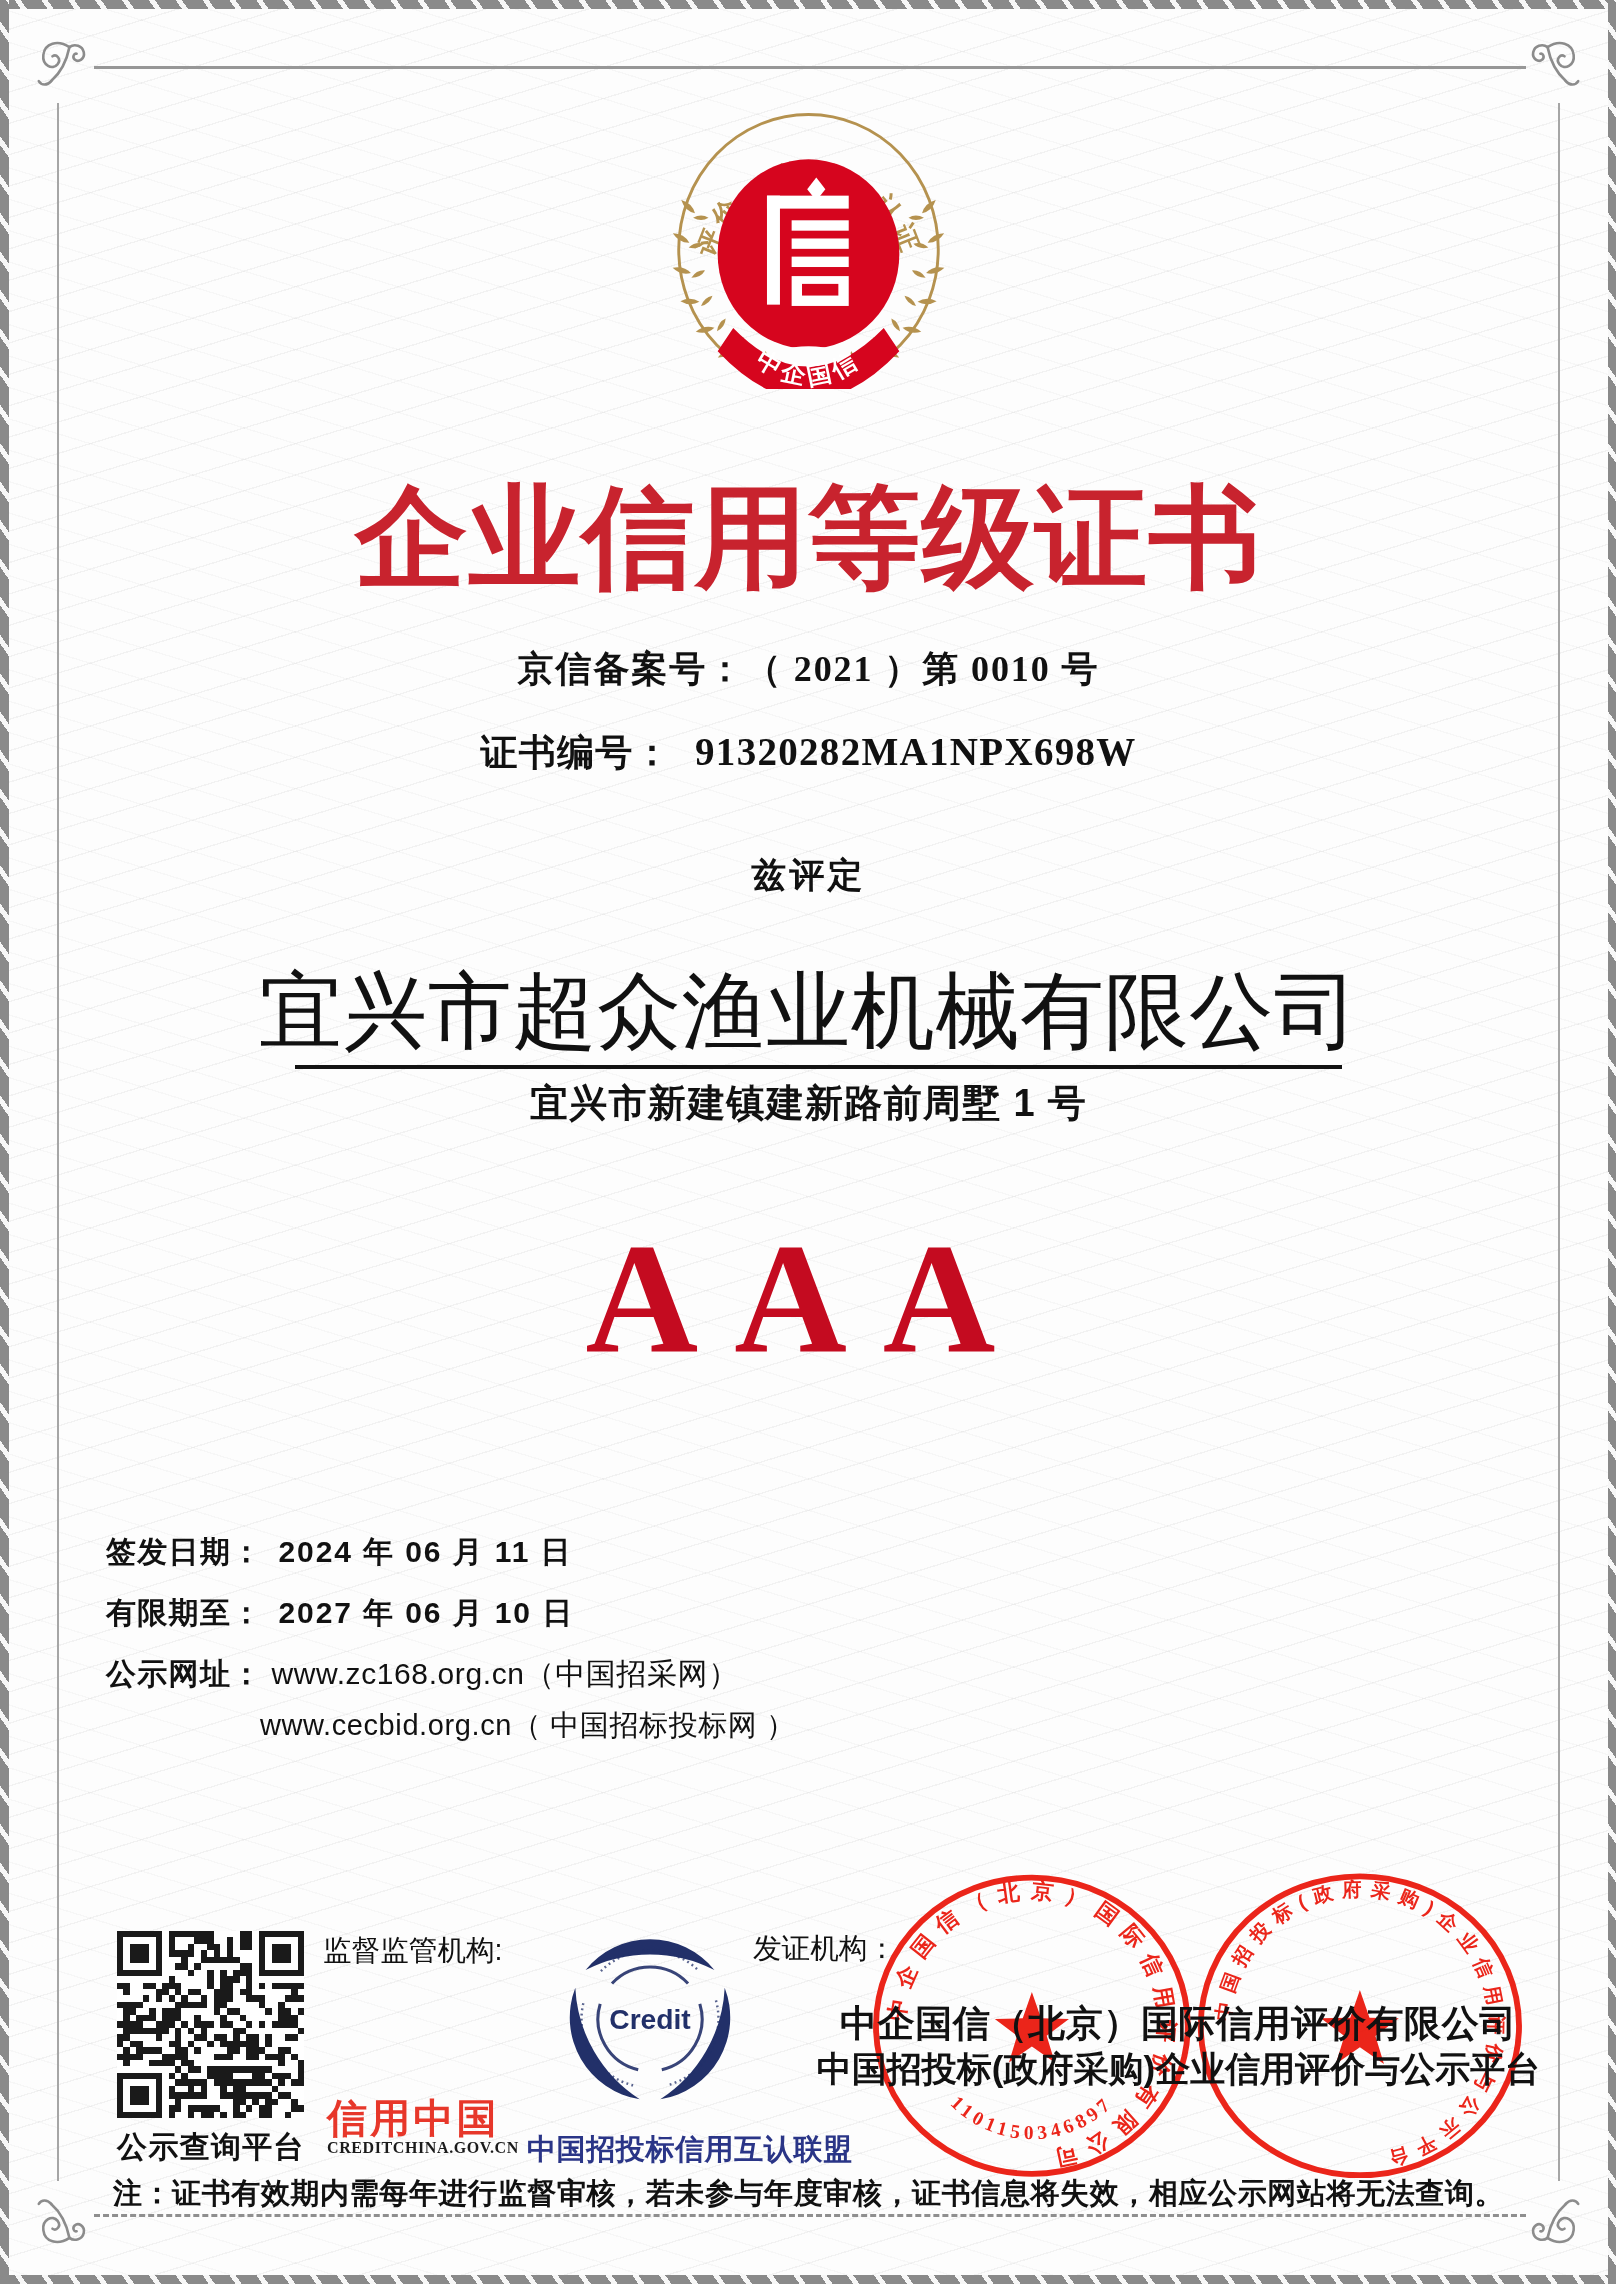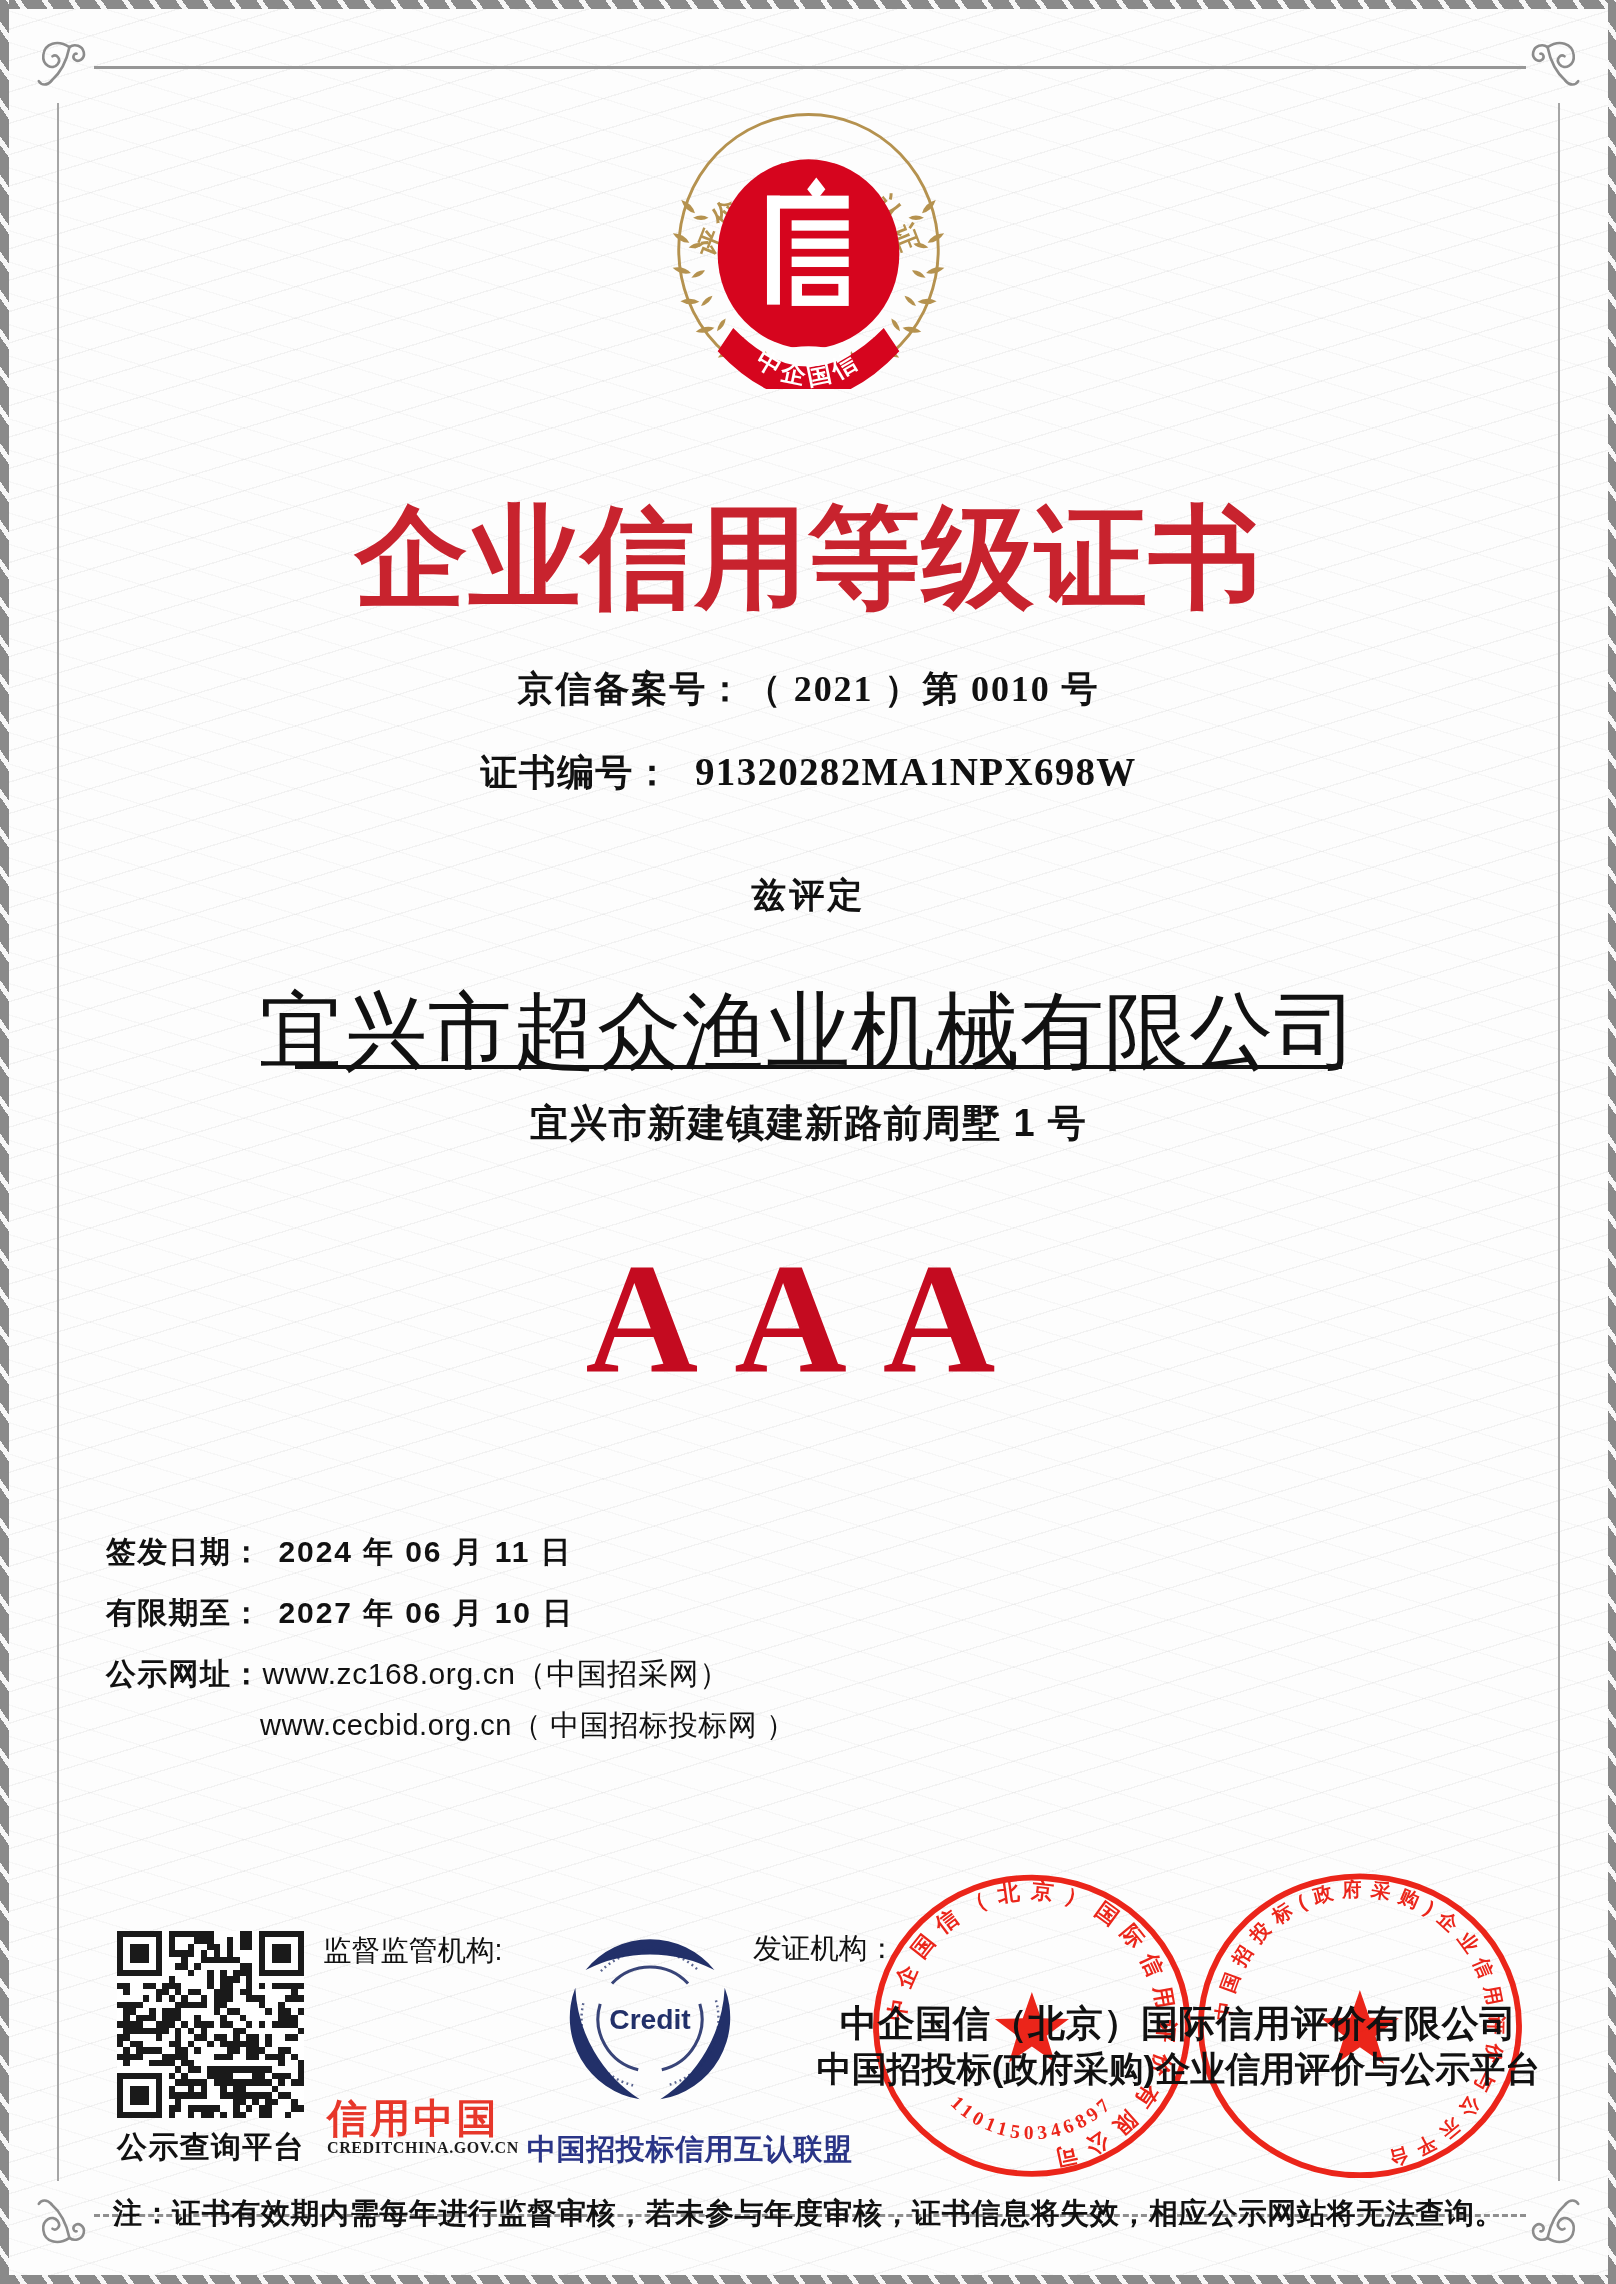--- a/index.html
+++ b/index.html
@@ -19,35 +19,35 @@
   .edge.left{top:0;bottom:0;left:0;width:9px;}
   .edge.right{top:0;bottom:0;right:0;width:9px;}
   
   .hline-top{left:94px;width:1432px;top:66px;height:2.6px;background:#979797;}
   .hline-bottom{left:94px;width:1432px;top:2214px;border-top:3.2px dashed #8f8f8f;}
   .vline{width:1.9px;top:103px;height:2078px;background:#a6a6a6;}
   .vline.l{left:57px;} .vline.r{left:1558px;}
   .corner{width:60px;height:60px;}
   .corner.tr{transform:scaleX(-1);} .corner.bl{transform:scaleY(-1);} .corner.br{transform:scale(-1,-1);}
 
-  .center-text{left:0;right:0;text-align:center;line-height:1;margin-top:20px;}
+  .center-text{left:0;right:0;text-align:center;line-height:1;}
   .title{top:482px;font-size:112px;font-weight:900;color:#c8232e;letter-spacing:1.3px;}
   .filing{top:651px;font-size:36px;font-weight:700;letter-spacing:1.9px;}
   .certno{top:732px;font-size:37px;font-weight:700;letter-spacing:1.3px;}
   .hereby{top:857px;font-size:35px;font-weight:700;letter-spacing:3.2px;}
   .company{top:969px;font-size:84px;font-weight:400;letter-spacing:0.6px;}
   .underline{left:295px;top:1065px;width:1047px;height:3.9px;background:#131313;}
   .address{top:1084px;font-size:38px;font-weight:700;letter-spacing:1.3px;}
   .rating{top:1221px;font-size:156px;font-weight:700;color:#c40b20;letter-spacing:36px;
           font-family:"Liberation Serif","DejaVu Serif",serif;}
   .num-serif{font-family:"Liberation Serif","DejaVu Serif",serif;}
 
   .info-line{left:106px;font-size:30px;font-weight:700;letter-spacing:1.3px;white-space:nowrap;}
   .info-line .val{font-weight:600;margin-left:16px;letter-spacing:1.9px;}
-  .info-line .url{font-weight:500;letter-spacing:0.6px;}
+  .info-line .url{font-weight:500;margin-left:9px;letter-spacing:0.6px;}
   .url-extra{left:260px;font-size:29px;font-weight:500;letter-spacing:0.6px;white-space:nowrap;}
 
   .sup-label{left:323px;top:1931px;font-size:28.6px;font-weight:500;}
   .iss-label{left:753px;top:1929px;font-size:28.6px;font-weight:500;}
   .qr{left:117px;top:1931px;width:187px;height:187px;}
   .qr-caption{left:104px;top:2127px;width:214px;text-align:center;font-size:30px;font-weight:800;letter-spacing:1.3px;}
   .credit-china{left:327px;top:2091px;font-size:40px;font-weight:700;color:#e7372a;letter-spacing:3.2px;}
   .credit-url{left:327px;top:2139px;font-size:16px;font-weight:700;letter-spacing:0.6px;color:#1b1b1b;
               font-family:"Liberation Serif","DejaVu Serif",serif;}
   .alliance{left:527px;top:2130px;font-size:29px;font-weight:800;color:#2a3587;letter-spacing:0.6px;}

